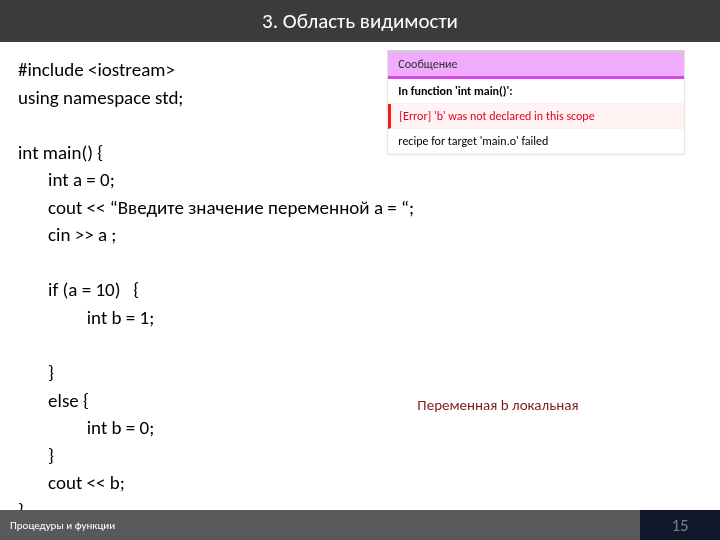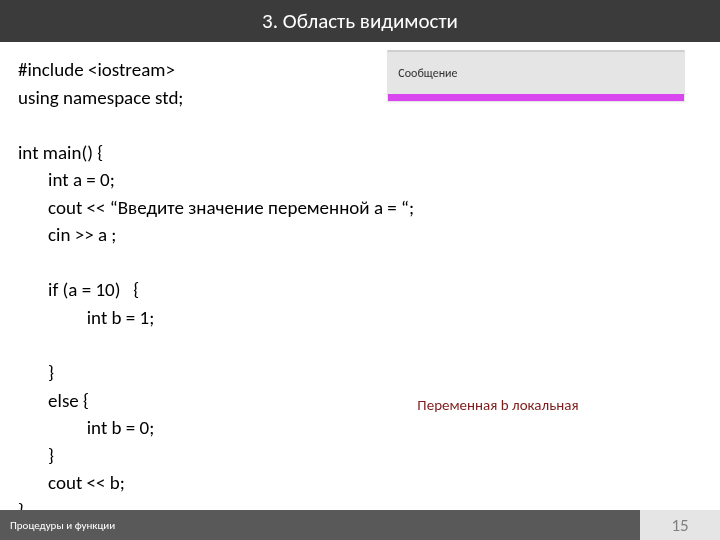--- a/index.html
+++ b/index.html
@@ -4,28 +4,28 @@
 <style>
   * { box-sizing: border-box; margin: 0; padding: 0; }
   html, body { width: 720px; height: 540px; font-family: Calibri, Arial, sans-serif; background: #fff; overflow: hidden; }
   .slide { position: relative; width: 720px; height: 540px; background: #fff; }
   .title-bar { height: 42px; background: #3b3b3b; display: flex; align-items: center; justify-content: center; }
   .title-bar h1 { color: #fff; font-weight: 400; font-size: 21px; }
   .content { position: relative; padding: 14px 18px 0 18px; display: flex; }
   .code-col { width: 54%; font-size: 19px; line-height: 1.45; color: #000; white-space: pre; }
   .right-col { width: 46%; position: relative; }
   .err-box { border: 1px solid #e6e6e6; border-top: 2px solid #cfcfcf; background: #fff; font-size: 12px; width: 298px; margin-top: -6px; box-shadow: 0 1px 2px rgba(0,0,0,0.04); }
-  .err-header { padding: 14px 10px; color: #333; border-bottom: 7px solid #d946ef; background:#e5e5e5; }
+  .err-header { padding: 5px 10px; color: #333; border-bottom: 3px solid #d946ef; background:#f0abfc; }
   .err-row { padding: 5px 10px; border-bottom: 1px solid #f3f3f3; }
   .err-bold { font-weight: 700; color: #000; }
   .err-red { color: #e60026; background: #fff3f3; border-left: 3px solid #ff1a1a; padding-left: 8px; }
   .note { position: absolute; top: 340px; left: 30px; color: #7f1d1d; font-size: 15px; }
   .footer { position: absolute; left: 0; right: 0; bottom: 0; height: 30px; display: flex; align-items: stretch; }
   .footer-left { background: #595959; color: #fff; font-size: 11px; display: flex; align-items: center; padding: 0 10px; width: 640px; }
-  .footer-right { flex: 1; background: #e5e5e5; display: flex; align-items: center; justify-content: center; }
+  .footer-right { flex: 1; background: #0f172a; display: flex; align-items: center; justify-content: center; }
   .footer-right span { color: #7f7f7f; font-size: 17px; font-weight: 400; }
 </style>
 </head>
 <body>
 
 <div class="slide">
 
   <div class="title-bar">
     <h1>3. Область видимости</h1>
   </div>
@@ -45,20 +45,25 @@
        }
        else {
                 int b = 0;
        }
        cout &lt;&lt; b;
 }</div>
 
     <div class="right-col">
       <div class="err-box">
         <div class="err-header">Сообщение</div>
+        <div id="err-lines">
+            <div class="err-row err-bold">In function 'int main()':</div>
+            <div class="err-row err-red">[Error] 'b' was not declared in this scope</div>
+            <div class="err-row">recipe for target 'main.o' failed</div>
+          </div>
       </div>
       <div class="note">Переменная b локальная</div>
     </div>
   </div>
 
   <div class="footer">
     <div class="footer-left">Процедуры и функции</div>
     <div class="footer-right">
       <span>15</span>
     </div>

